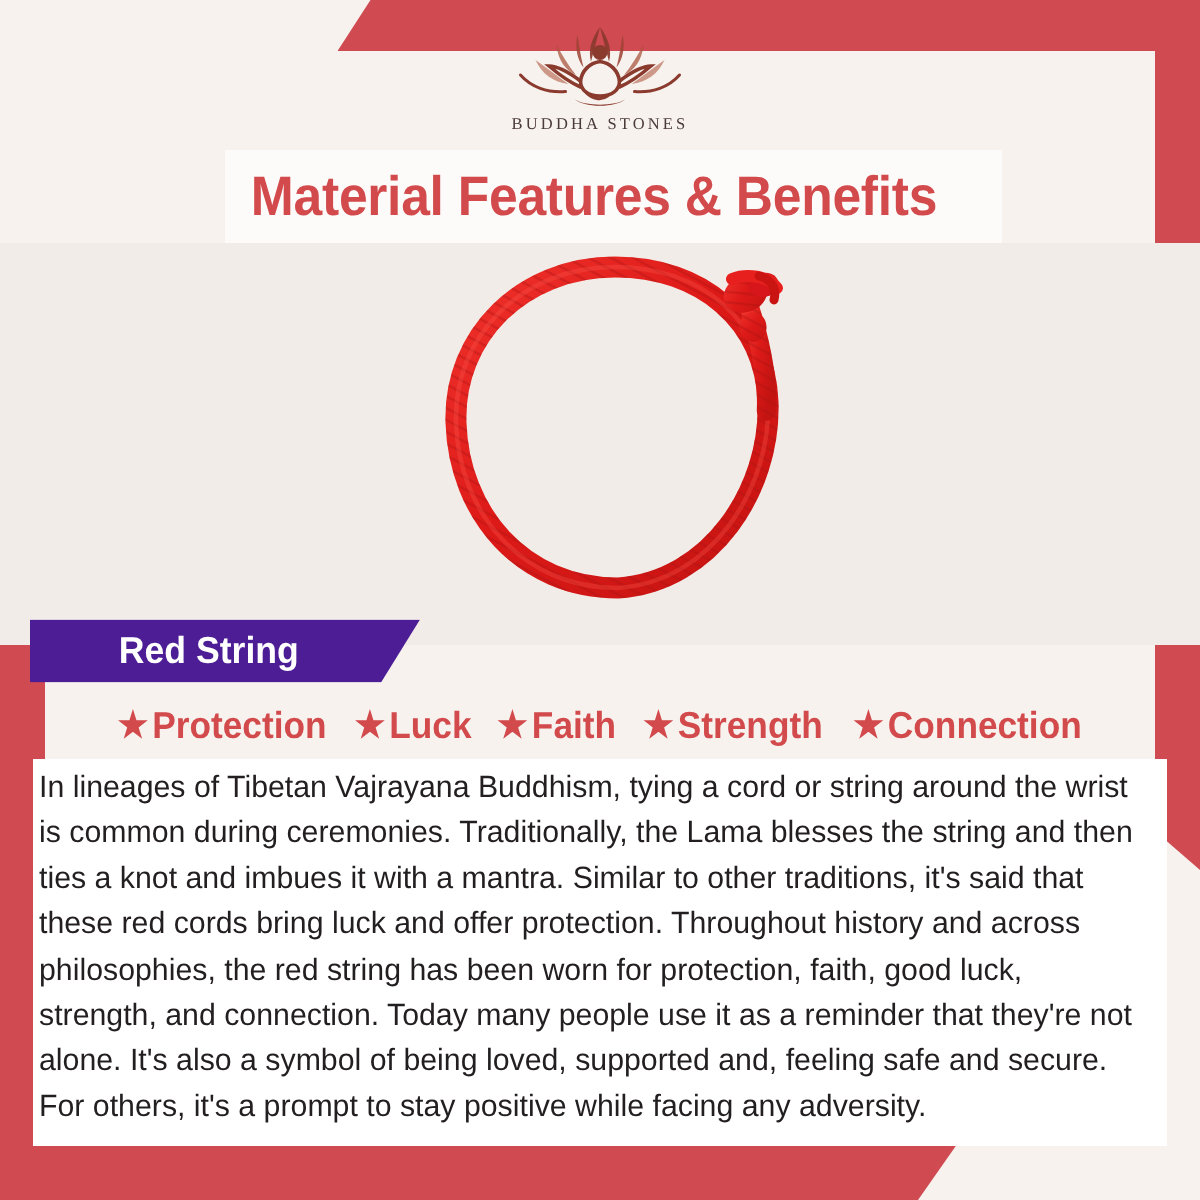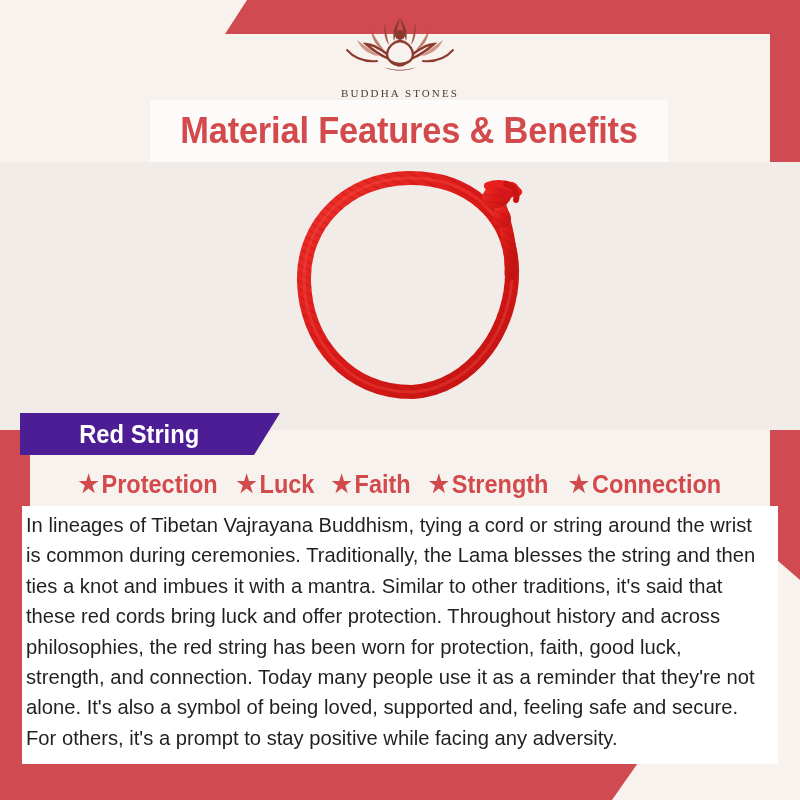--- a/index.html
+++ b/index.html
@@ -35,28 +35,28 @@
   #header{
     position:absolute; top:0; left:0; width:100%; height:100px;
     display:flex; flex-direction:column; align-items:center;
     justify-content:flex-start; padding-top:14px;
     z-index:4;
   }
   #logo-mark{ width:118px; height:62px; display:block; }
   #logo-wordmark{
     font-family:"Liberation Serif", serif;
     font-size:11px; letter-spacing:2.1px;
-    color:#4a3b38; margin-top:11px;
+    color:#4a3b38; margin-top:1px;
   }
 
   
   #title-band{
     position:absolute; top:100px; left:150px; width:518px; height:62px;
     background:#fdfbf9;
-    display:flex; align-items:center; justify-content:center;
+    display:flex; align-items:center; 
     z-index:4;
   }
   #page-title{
     color:#d24a4c;
     font-size:37px;
     font-weight:bold;
     letter-spacing:-0.2px;
     transform:scaleX(0.93);
     white-space:nowrap;
   }

